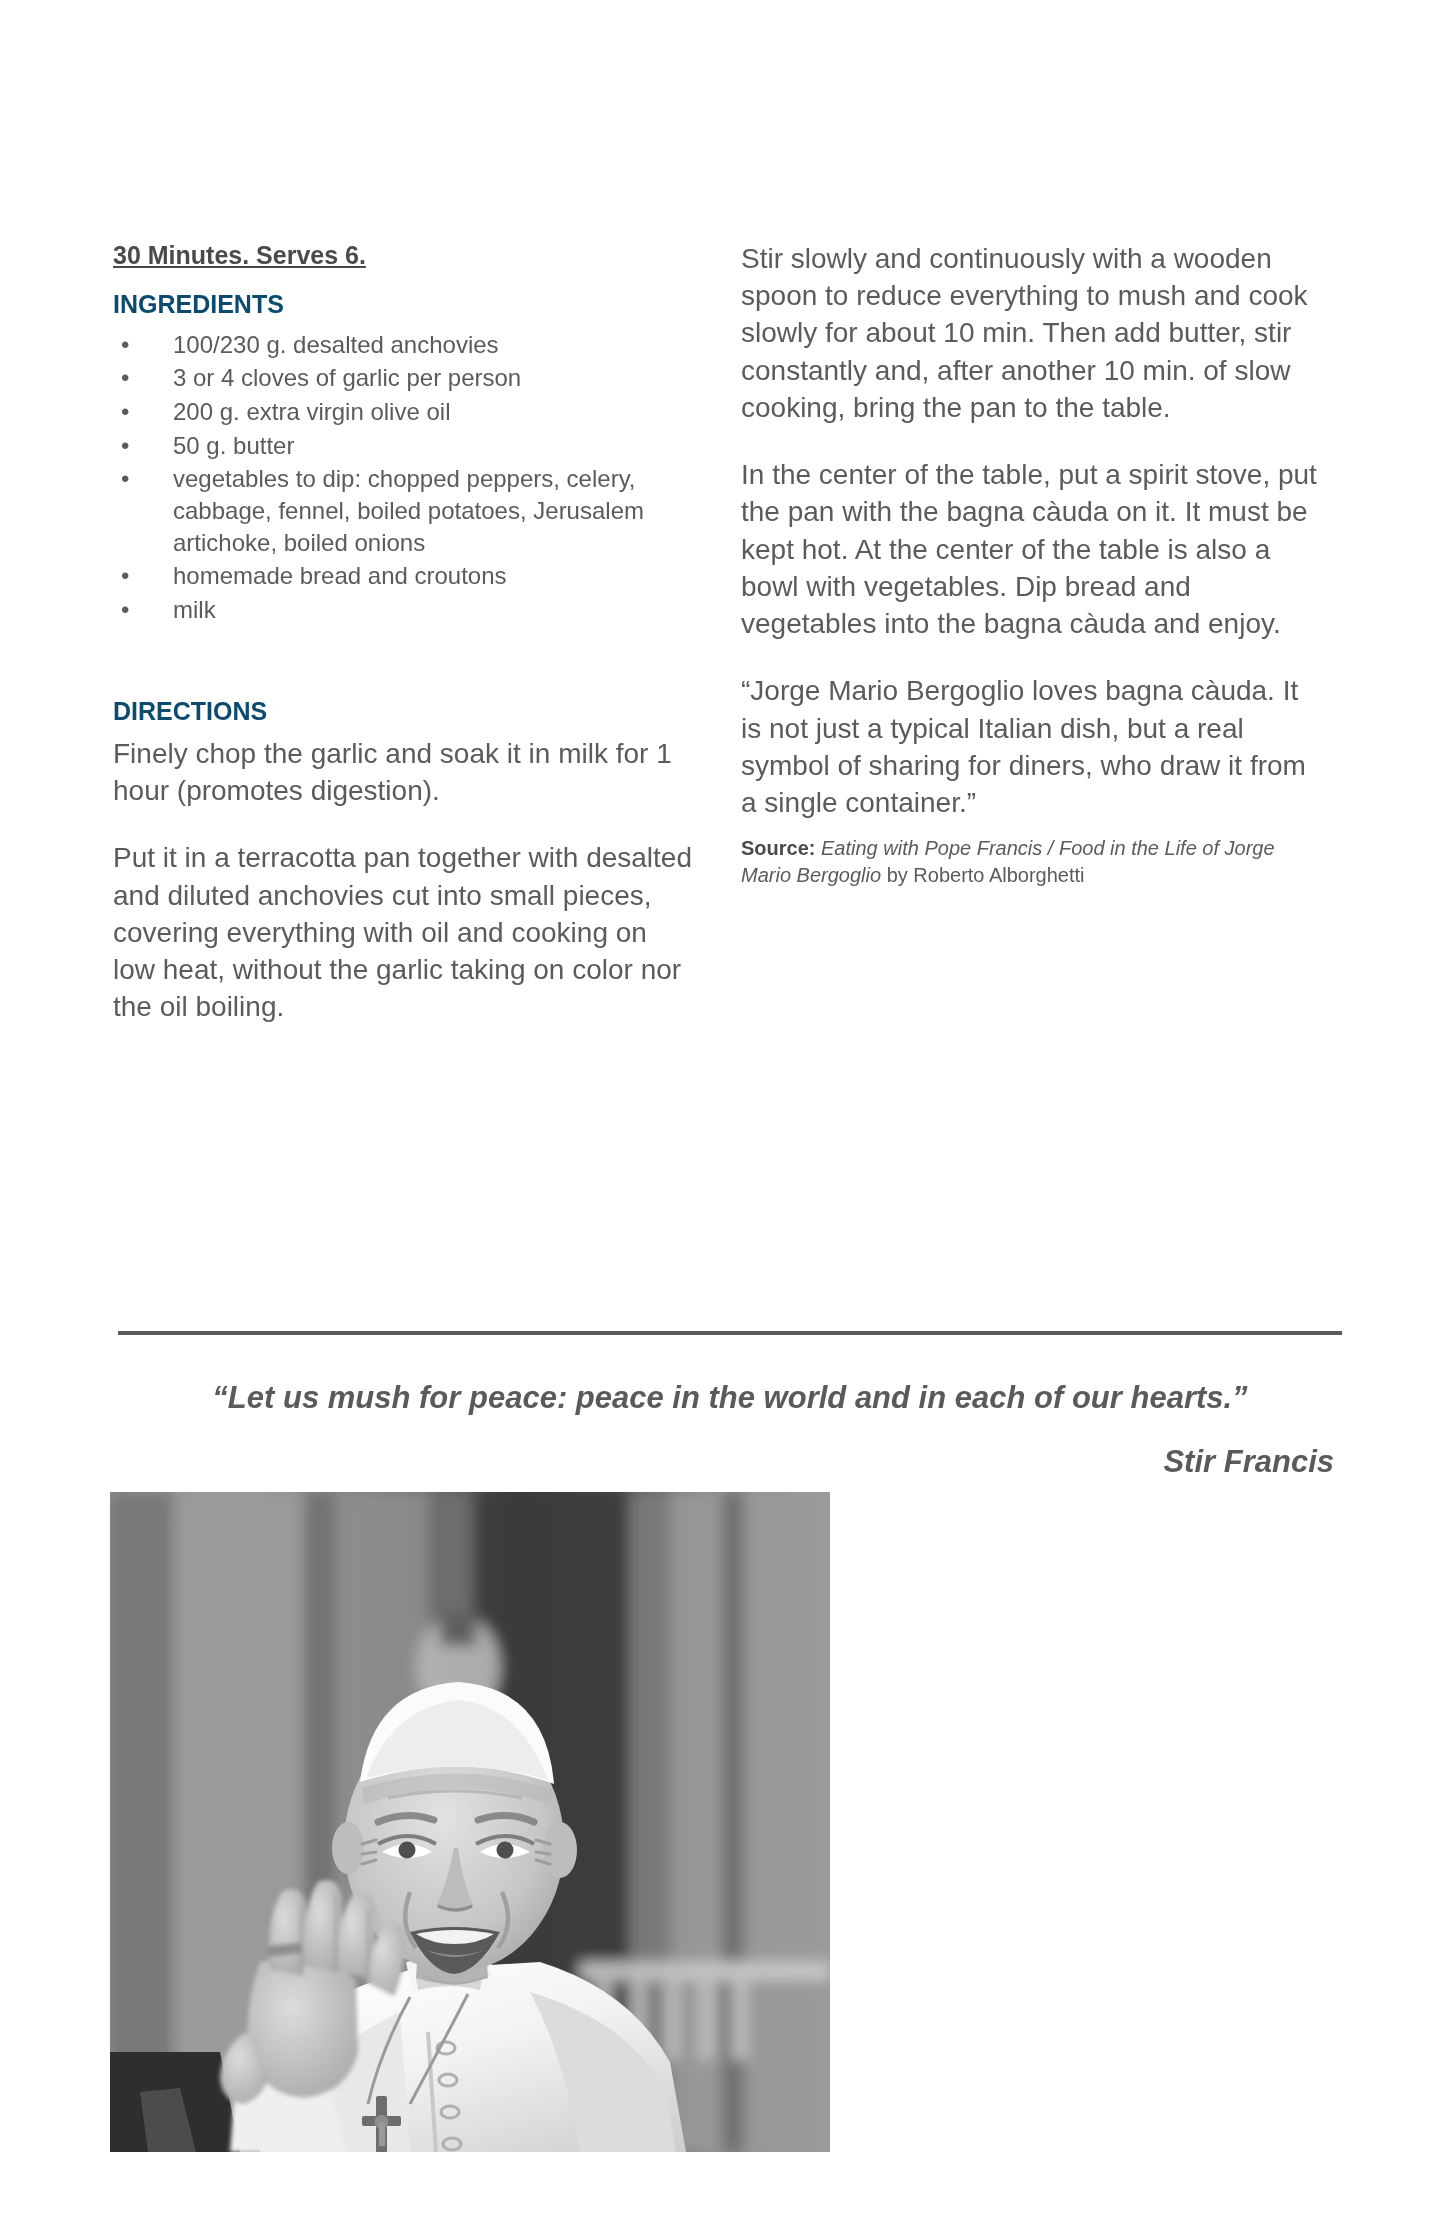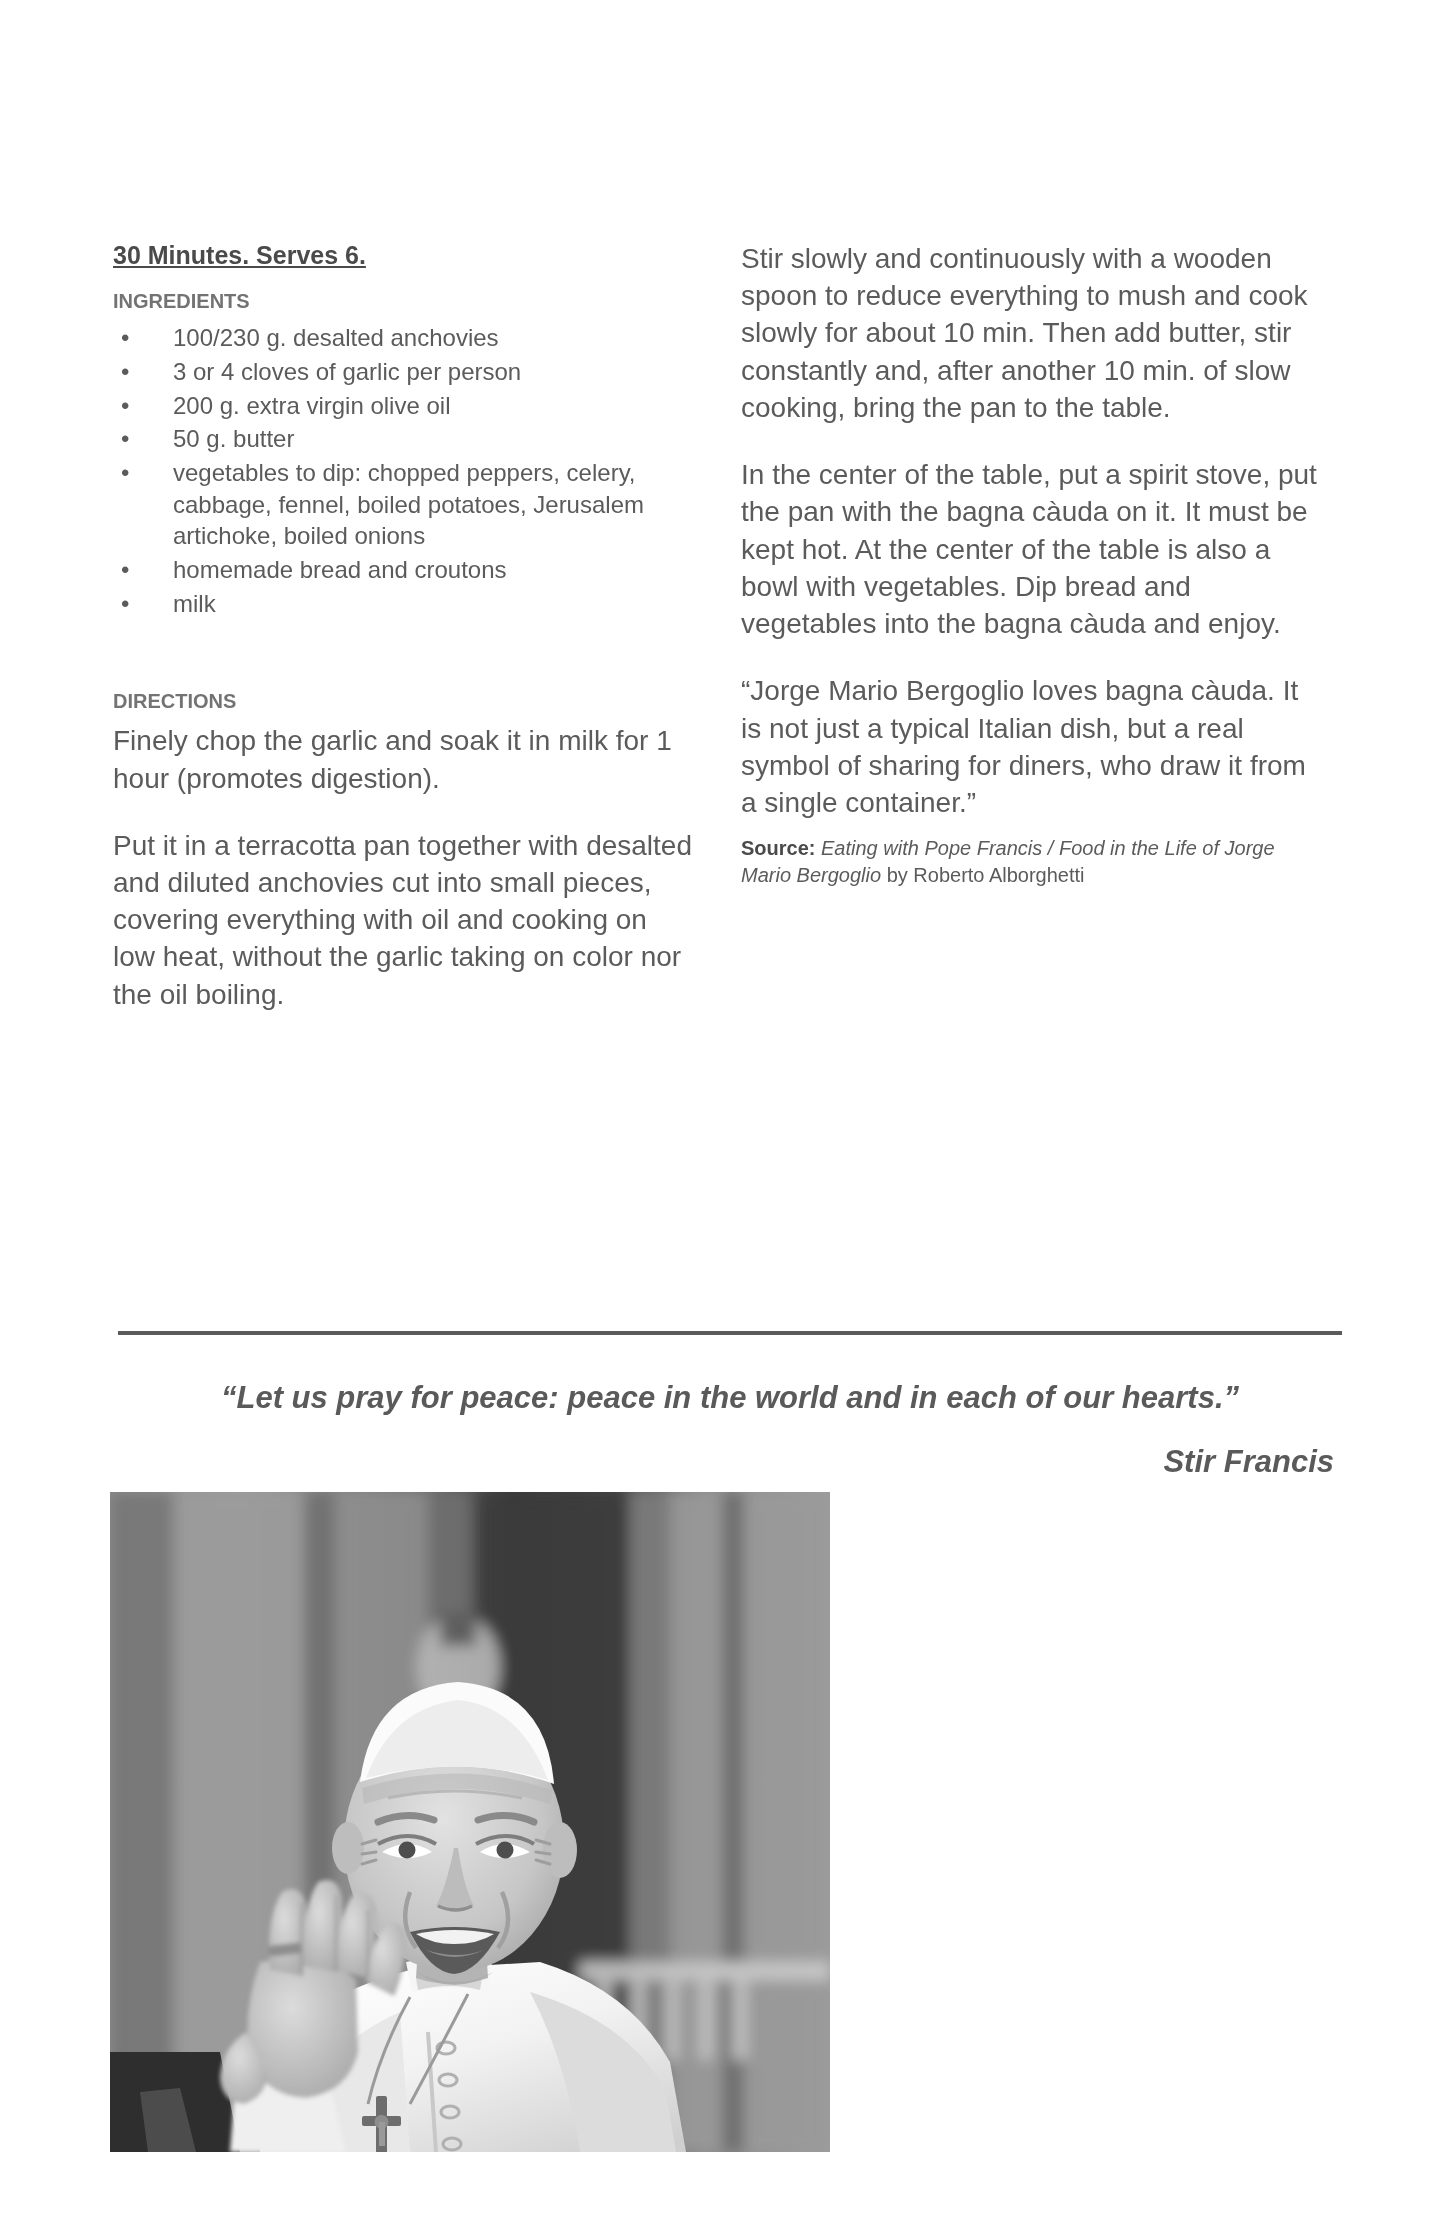--- a/index.html
+++ b/index.html
@@ -57,23 +57,23 @@
 
   .meta-line {
     font-size: 25px;
     font-weight: bold;
     color: #4a4a4a;
     margin: 0 0 18px 0;
     line-height: 1.25;
     text-decoration: underline;
   }
   .section-head {
-    font-size: 20px;
-    font-weight: bold;
-    color: #737373;
+    font-size: 25px;
+    font-weight: bold;
+    color: #0c4a6e;
     margin: 0 0 8px 0;
     line-height: 1.25;
   }
   .section-head.spaced { margin-top: 70px; }
 
   ul.ingredients {
     list-style: none;
     margin: 0;
     padding: 0;
   }
@@ -206,21 +206,21 @@
 
       <p class="body-text tight">“Jorge Mario Bergoglio loves bagna càuda. It is not just a typical Italian dish, but a real symbol of sharing for diners, who draw it from a single container.”</p>
 
       <p class="source-line"><b>Source:</b> <i>Eating with Pope Francis / Food in the Life of Jorge Mario Bergoglio</i> <span>by Roberto Alborghetti</span></p>
 
     </div>
   </div>
 
   <div class="divider"></div>
 
-  <div class="quote">“Let us pray for peace: peace in the world and in each of our hearts.”</div>
+  <div class="quote">“Let us mush for peace: peace in the world and in each of our hearts.”</div>
   <div class="quote-attrib">Stir Francis</div>
 
   <div class="photo">
     <svg viewBox="0 0 720 660" preserveAspectRatio="xMidYMid slice">
       <defs>
         <linearGradient id="bgcol" x1="0" y1="0" x2="1" y2="0">
           <stop offset="0%" stop-color="#8e8e8e"></stop>
           <stop offset="18%" stop-color="#9a9a9a"></stop>
           <stop offset="34%" stop-color="#828282"></stop>
           <stop offset="45%" stop-color="#6d6d6d"></stop>

